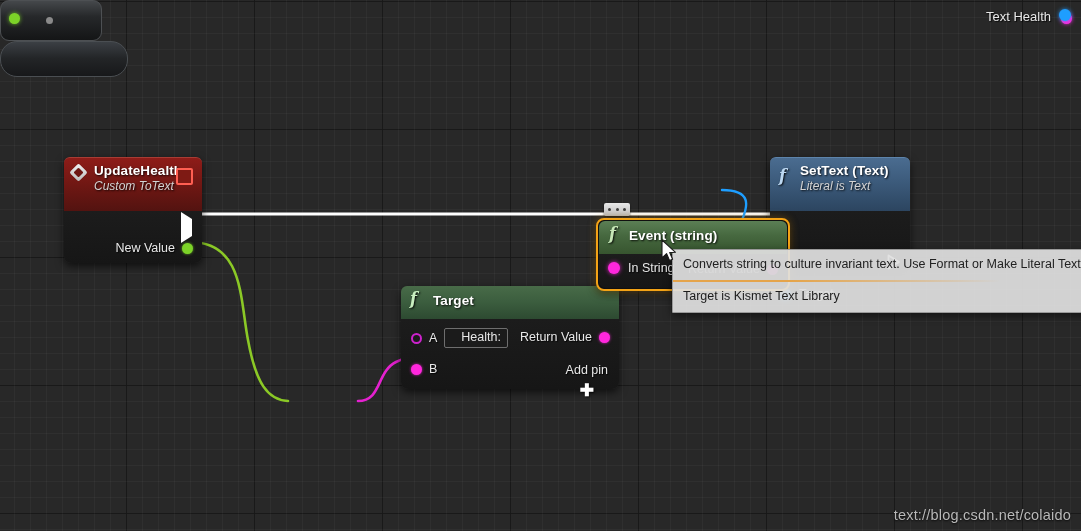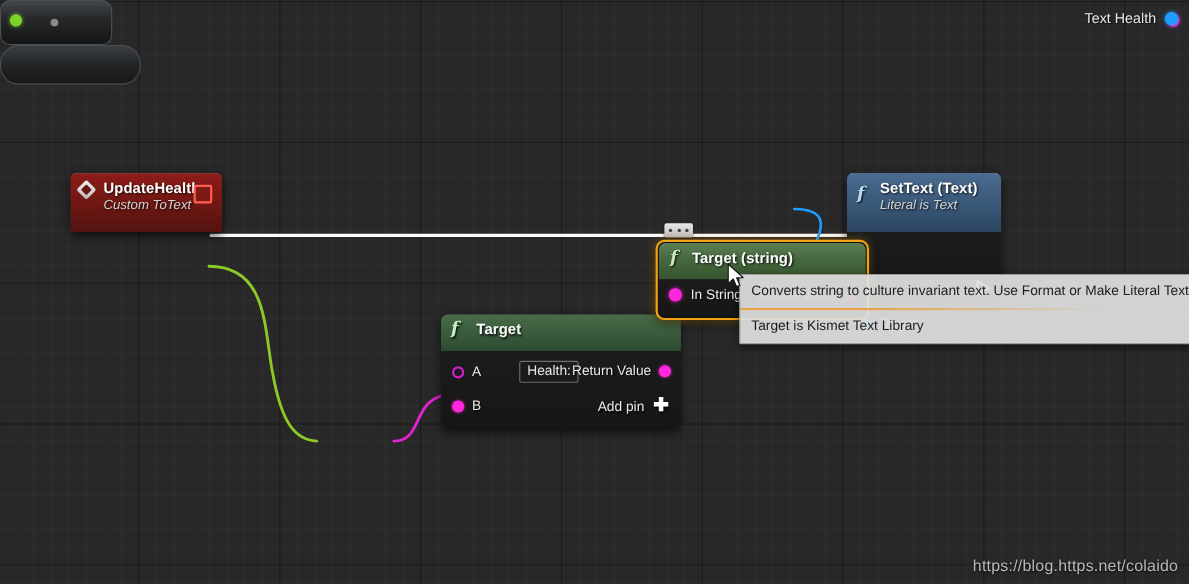--- a/index.html
+++ b/index.html
@@ -153,24 +153,23 @@
     padding-left: 32px;
     height: 22px;
   }
   #node-append .node-body { height: 70px; position: relative; }
 
   .value-box {
     background: #1b1b1b;
     border: 1px solid #6e6e6e;
     color: #e6e6e6;
     font-size: 12.5px;
-    padding: 1px 6px 2px 6px;
+    padding: 1px 6px 2px 16px;
     border-radius: 2px;
     line-height: 15px;
-    margin-left: 28px;
   }
 
   
   #node-text-health {
     left: 610px; top: 174px; width: 126px; height: 34px;
     border-radius: 17px;
     background: linear-gradient(to bottom, #3b3f44 0%, #232527 48%, #17181a 100%);
     border: 1px solid #4a4e52;
   }
 
@@ -288,20 +287,29 @@
     <path d="M 722 190 C 752 190 748 206 742 220 C 736 234 748 241 784 241" stroke="#1e9eff" stroke-width="2.4" fill="none" stroke-linecap="round"></path>
   </svg>
 
   <div class="node" id="node-update-health">
     <div class="hdr">
       <span class="event-diamond"></span>
       <span class="stop-square"></span>
       <div class="ttl">UpdateHealth</div>
       <div class="sub">Custom ToText</div>
     </div>
+    <div class="node-body">
+      <div style="position:absolute; right:10px; top:8px;">
+        <span class="exec-tri"></span>
+      </div>
+      <div style="position:absolute; right:9px; top:30px; display:flex; align-items:center; gap:7px;">
+        <span class="pin-label">New Value</span>
+        <span class="dot" style="background:#7cd328; box-shadow:0 0 3px rgba(124,211,40,.8);"></span>
+      </div>
+    </div>
   </div>
 
   <div class="node" id="node-append">
     <div class="hdr">
       <span class="hdr-icon fglyph" style="color:#c9f0c0; top:3px;">f</span>
       <span class="ttl">Target</span>
     </div>
     <div class="node-body">
 
       <div style="position:absolute; left:10px; top:9px; display:flex; align-items:center; gap:7px;">
@@ -313,35 +321,35 @@
       <div style="position:absolute; left:10px; top:43px; display:flex; align-items:center; gap:7px;">
         <span class="dot" style="background:#ff27dd; box-shadow:0 0 3px rgba(255,39,221,.8);"></span>
         <span class="pin-label">B</span>
       </div>
 
       <div style="position:absolute; right:9px; top:11px; display:flex; align-items:center; gap:7px;">
         <span class="pin-label">Return Value</span>
         <span class="dot" style="background:#ff27dd; box-shadow:0 0 3px rgba(255,39,221,.8);"></span>
       </div>
 
-      <div style="position:absolute; right:11px; top:44px; display:flex; align-items:flex-start; gap:8px;">
+      <div style="position:absolute; right:11px; top:44px; display:flex; align-items:center; gap:8px;flex-direction:column;">
         <span class="pin-label">Add pin</span>
         <span class="plus">✚</span>
       </div>
     </div>
   </div>
 
   <div id="node-knot">
     <span class="dot" style="position:absolute; left:9px; top:13px; background:#7cd328; box-shadow:0 0 4px rgba(124,211,40,.85);"></span>
     <span style="position:absolute; left:46px; top:17px; width:7px; height:7px; border-radius:50%; background:#8a8a8a;"></span>
     <span class="dot" style="position:absolute; right:9px; top:13px; background:#ff27dd; box-shadow:0 0 4px rgba(255,39,221,.85);"></span>
   </div>
 
   <div id="node-text-health">
-    <div style="position:absolute; right:10px; top:9px; display:flex; align-items:center; gap:8px;">
+    <div style="position:absolute; right:10px; top:9px; display:flex; gap:8px;">
       <span class="pin-label" style="font-size:13px;">Text Health</span>
       <span class="dot" style="background:#1e9eff; width:12px; height:12px; box-shadow:0 0 4px rgba(30,158,255,.85);"></span>
     </div>
   </div>
 
   <div id="drag-handle">
     <i></i>
       <i></i>
       <i></i>
   </div>
@@ -360,21 +368,21 @@
       <div style="position:absolute; left:9px; top:76px; display:flex; align-items:center; gap:8px;">
         <span class="dot" style="background:#1e9eff; width:12px; height:12px; box-shadow:0 0 4px rgba(30,158,255,.85);"></span>
         <span class="pin-label">Target</span>
       </div>
     </div>
   </div>
 
   <div class="node" id="node-totext">
     <div class="hdr">
       <span class="hdr-icon fglyph" style="color:#c7e8b8; top:3px; left:10px;">f</span>
-      <span class="ttl">Target (string)</span>
+      <span class="ttl">Event (string)</span>
     </div>
     <div class="node-body">
       <div style="position:absolute; left:9px; top:7px; display:flex; align-items:center; gap:8px;">
         <span class="dot" style="background:#ff27dd; width:12px; height:12px; box-shadow:0 0 4px rgba(255,39,221,.85);"></span>
         <span class="pin-label">In String</span>
       </div>
       <div style="position:absolute; right:9px; top:8px; display:flex; align-items:center; gap:7px; opacity:.55;">
         <span class="pin-label">Return Value</span>
         <span class="dot" style="background:#ff27dd;"></span>
       </div>
@@ -384,15 +392,15 @@
   <div id="tooltip">
     <div class="tt-desc">Converts string to culture invariant text. Use Format or Make Literal Text to</div>
     <div class="tt-rule"></div>
     <div class="tt-target">Target is Kismet Text Library</div>
   </div>
 
   <svg id="cursor" width="18" height="26" viewBox="0 0 18 26">
     <path d="M 1 1 L 1 19 L 5.6 14.6 L 8.6 21.6 L 11.6 20.3 L 8.7 13.6 L 14.5 13.3 Z" fill="#ffffff" stroke="#1a1a1a" stroke-width="1.1" stroke-linejoin="round"></path>
   </svg>
 
-  <div id="watermark">https://blog.https.net/colaido</div>
+  <div id="watermark">text://blog.csdn.net/colaido</div>
 
 </div>
 
 </body></html>

